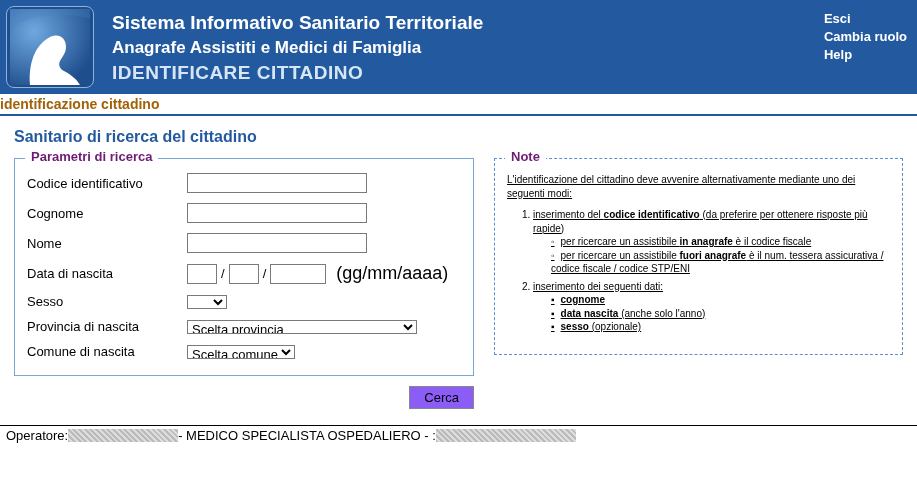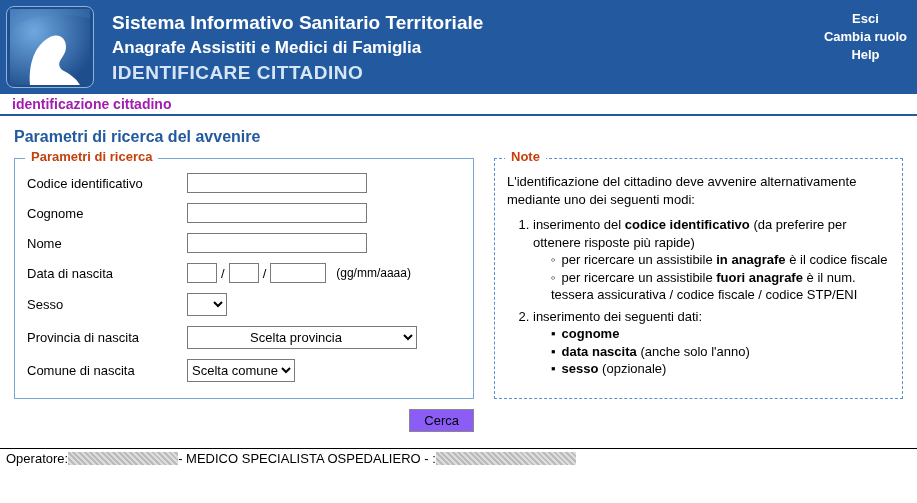--- a/index.html
+++ b/index.html
@@ -6,44 +6,44 @@
   body { font-family: Arial, Helvetica, sans-serif; font-size: 13px; color: #000; background: #fff; width: 917px; }
   
   .header { background: #235a9f; color: #fff; display: flex; align-items: flex-start; padding: 6px 10px 6px 6px; }
   .logo-box { width: 88px; height: 82px; background: #1e4e8c; border: 1px solid #8fb3d9; border-radius: 8px; display: flex; align-items: center; justify-content: center; margin-right: 18px; overflow: hidden; }
   .logo-svg { width: 80px; height: 76px; }
   .header-titles { flex: 1; padding-top: 6px; }
   .header-titles h1 { font-size: 19px; font-weight: bold; margin-bottom: 4px; }
   .header-titles h2 { font-size: 17px; font-weight: bold; margin-bottom: 4px; }
   .header-titles h3 { font-size: 19px; font-weight: bold; color: #d6e6f7; letter-spacing: 0.5px; }
   .header-links { text-align: left; padding-top: 4px; font-size: 13px; font-weight: bold; line-height: 1.4; }
-  .header-links div { cursor: pointer; text-align: center; }
+  .header-links div { cursor: pointer; }
   
-  .subheader { background: #fff; border-bottom: 2px solid #235a9f; padding: 2px 12px; font-size: 14px; font-weight: bold; color: #a21caf; }
+  .subheader { background: #fff; border-bottom: 2px solid #235a9f; padding: 2px 0; font-size: 14px; font-weight: bold; color: #a16207; }
   
   .content { padding: 12px 14px 8px; }
   .page-title { color: #235a9f; font-size: 16px; font-weight: bold; margin-bottom: 12px; }
   
   .columns { display: flex; gap: 20px; align-items: flex-start; }
   
   .fieldset { border: 1px solid #7aa6d6; padding: 14px 12px 16px; position: relative; }
   .fieldset.search { width: 460px; }
-  .fieldset.notes { flex: 1; border-style: dashed; border-color: #5c8fd0; }
-  .legend { position: absolute; top: -10px; left: 10px; background: #fff; padding: 0 6px; color: #c2410c; font-weight: bold; font-size: 13px; }
+  .fieldset.notes { flex: 1; border-style: dashed; border-color: #5c8fd0; text-decoration: underline; }
+  .legend { position: absolute; top: -10px; left: 10px; background: #fff; padding: 0 6px; color: #701a75; font-weight: bold; font-size: 13px; }
   
   .form-row { display: flex; align-items: center; margin-bottom: 10px; }
   .form-row label { width: 160px; font-size: 13px; }
   .form-row input[type=text] { border: 1px solid #7a7a7a; height: 20px; padding: 1px 3px; font-size: 13px; }
-  .form-row select { border: 1px solid #7a7a7a; height: 23px; font-size: 13px; background: #fff; text-align: center; }
+  .form-row select { border: 1px solid #7a7a7a; height: 14px; font-size: 13px; background: #fff; }
   .date-part { width: 30px; text-align: center; }
   .date-year { width: 56px; text-align: center; }
   .date-sep { margin: 0 4px; }
-  .date-hint { margin-left: 10px; font-size: 12px; }
+  .date-hint { margin-left: 10px; font-size: 18px; }
   
-  .notes-body { font-size: 13px; line-height: 1.35; }
+  .notes-body { font-size: 10px; line-height: 1.35; }
   .notes-body ol { margin: 8px 0 0 26px; }
   .notes-body ol > li { margin-bottom: 4px; }
   .notes-body ul { list-style: none; margin-left: 18px; }
   .notes-body ul.circ > li::before { content: "\25E6"; margin-right: 6px; }
   .notes-body ul.sq > li::before { content: "\25AA"; margin-right: 6px; }
   
   .actions { width: 460px; text-align: right; margin-top: 10px; }
   .btn { background: #8b5cf6; border: 1px solid #888; padding: 3px 14px; font-size: 13px; cursor: pointer; font-family: inherit; }
   
   .footer { border-top: 1px solid #000; margin-top: 8px; padding: 2px 6px; font-size: 13px; display: flex; align-items: center; }
@@ -74,21 +74,21 @@
   <div class="header-links">
     <div>Esci</div>
     <div>Cambia ruolo</div>
     <div>Help</div>
   </div>
 </div>
 
 <div class="subheader">identificazione cittadino</div>
 
 <div class="content">
-  <div class="page-title">Parametri di ricerca del avvenire</div>
+  <div class="page-title">Sanitario di ricerca del cittadino</div>
 
   <div class="columns">
     <div>
       <div class="fieldset search">
         <div class="legend">Parametri di ricerca</div>
 
         <div class="form-row">
           <label>Codice identificativo</label>
           <input type="text" style="width: 180px;">
         </div>

